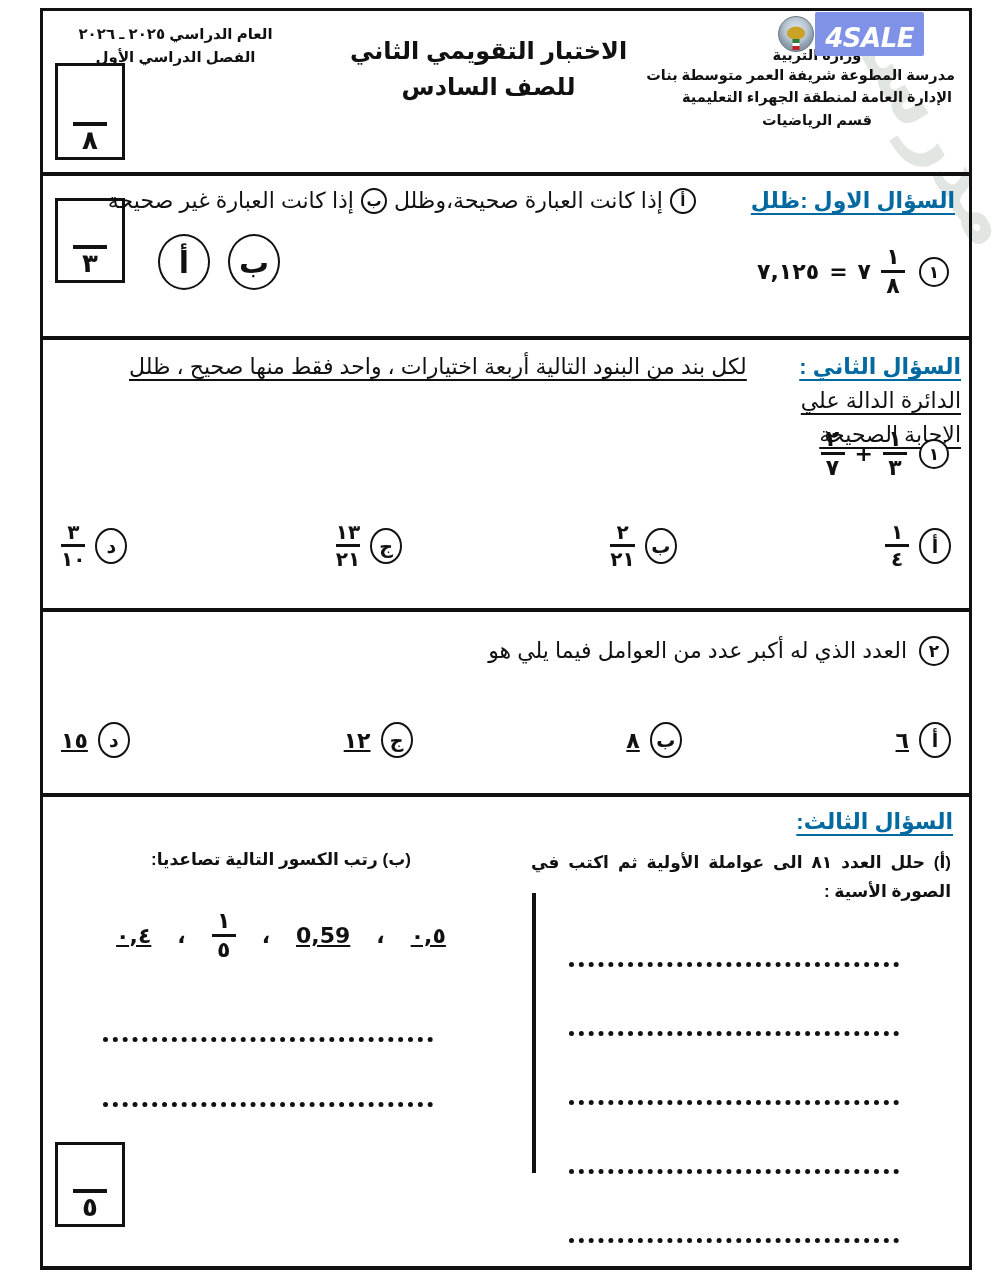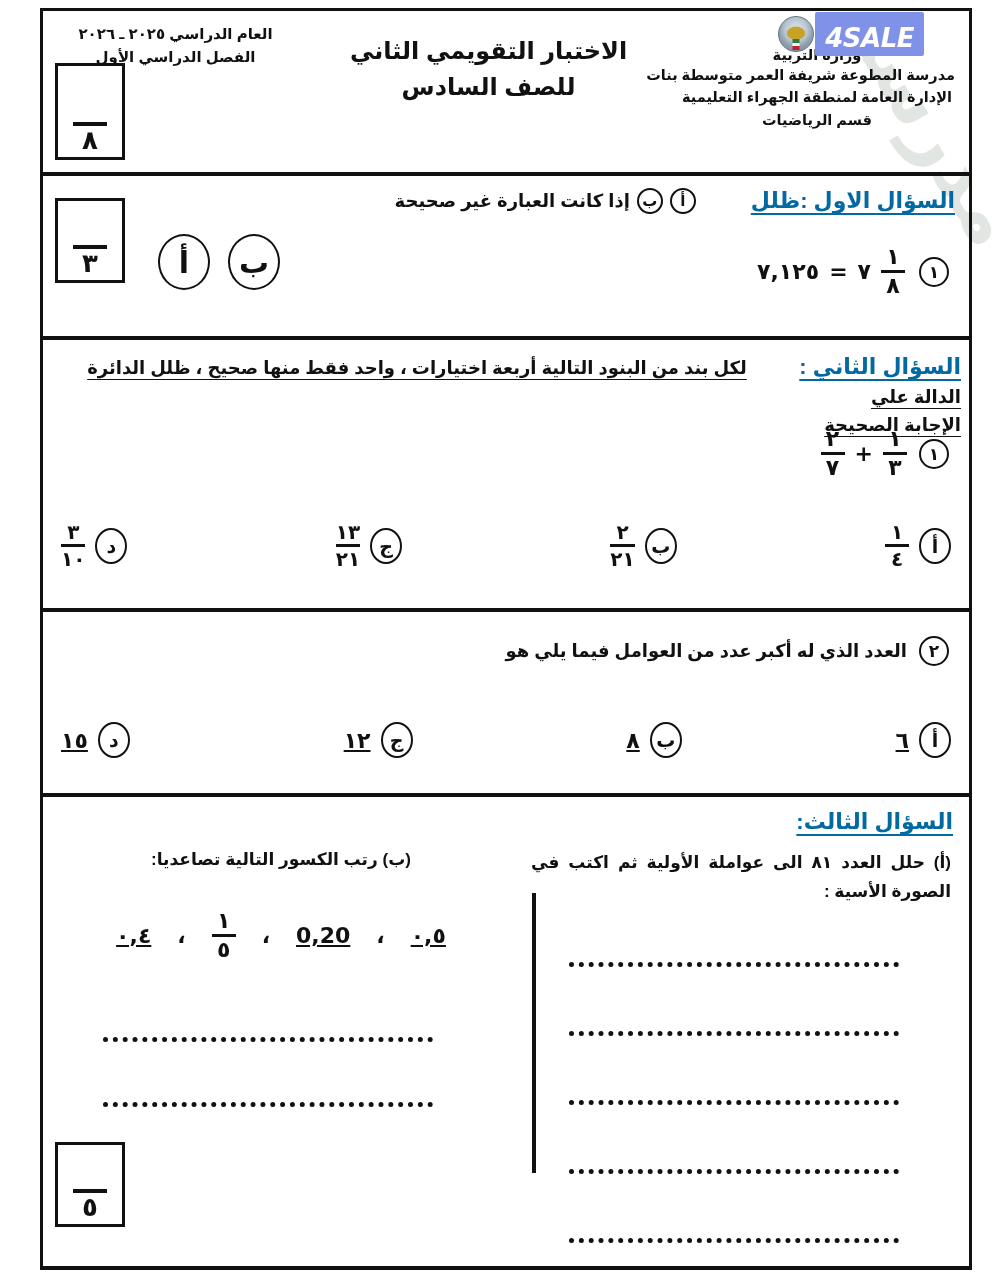--- a/index.html
+++ b/index.html
@@ -174,21 +174,21 @@
   
   .qblock { position: absolute; z-index: 4; }
 
   .q-title {
     font-size: 22px; font-weight: 700; color: #0369a1;
     text-decoration: underline;
     text-underline-offset: 5px;
     display: inline-block;
     margin-left: 48px;
   }
-  .q-text { font-size: 18px; font-weight: 700; color: #111; }
+  .q-text { font-size: 22px; font-weight: 400; color: #111; }
 
   
   #q1 { left: 43px; top: 176px; width: 926px; height: 162px; }
   .q1-head {
     position: absolute;
     right: 14px; top: 12px;
     display: flex; align-items: center; gap: 7px;
     white-space: nowrap;
   }
   .circ {
@@ -380,20 +380,21 @@
   <div class="qblock" id="q1">
 
     <div class="markbox mb-q1">
       <div class="denom-rule"></div>
       <div class="denom">٣</div>
     </div>
 
     <div class="q1-head">
       <span class="q-title">السؤال الاول :ظلل</span>
       <span class="circ circ-sm">أ</span>
+      <span class="q-text">إذا كانت العبارة صحيحة،وظلل</span>
       <span class="circ circ-sm">ب</span>
       <span class="q-text">إذا كانت العبارة غير صحيحة</span>
     </div>
 
     <div class="q1-item">
       <span class="circ circ-md">١</span>
       <span class="eqline">
         <span class="frac big">
           <span class="num">١</span>
           <span class="bar"></span>
@@ -535,21 +536,21 @@
       </div>
     <div class="ans-right" style="top:441px;">
         <div class="dots"></div>
       </div>
 
     <div class="q3-left">
       <div class="p">(ب) رتب الكسور التالية تصاعديا:</div>
       <div class="fracs-list">
         <span class="dec">٠,٥</span>
         <span class="comma">،</span>
-        <span class="dec">0,20</span>
+        <span class="dec">0,59</span>
         <span class="comma">،</span>
         <span class="frac big">
           <span class="num">١</span>
           <span class="bar"></span>
           <span class="den">٥</span>
         </span>
         <span class="comma">،</span>
         <span class="dec">٠,٤</span>
       </div>
     </div>

